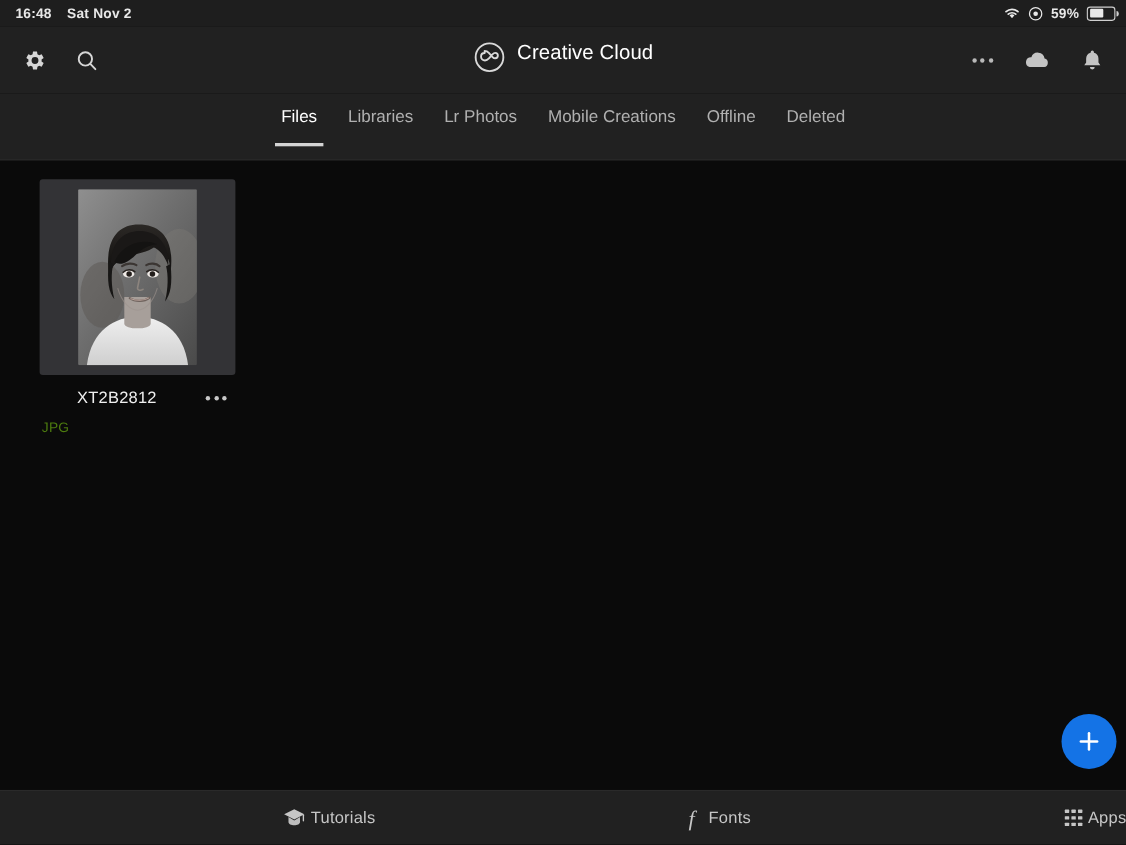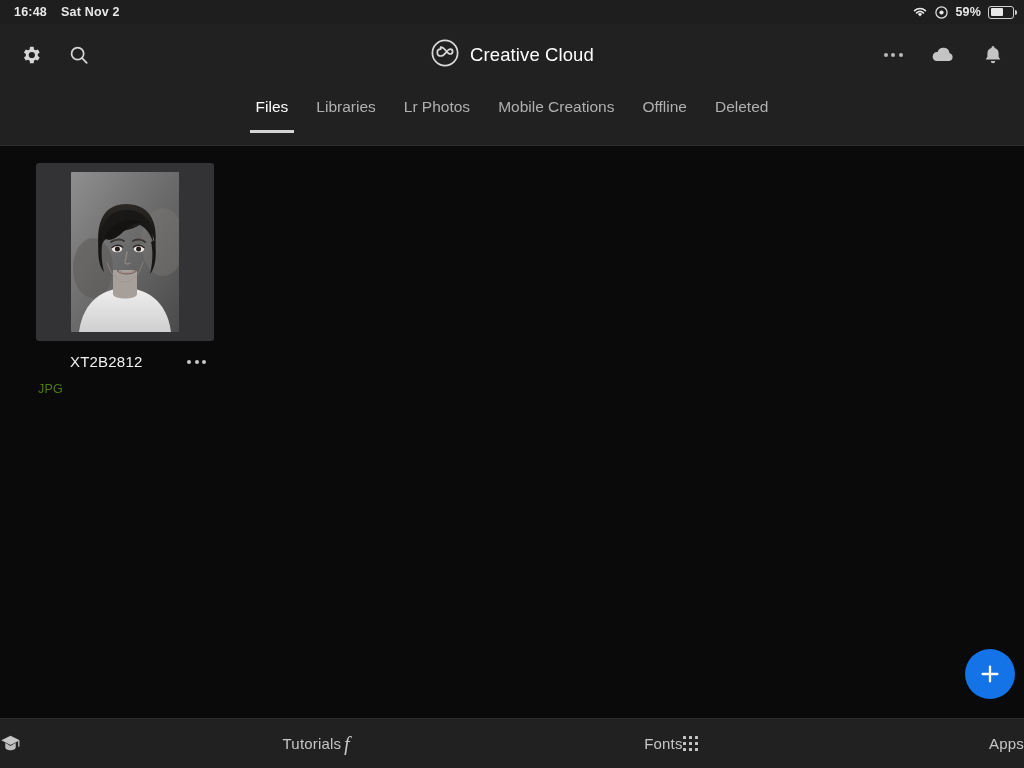--- a/index.html
+++ b/index.html
@@ -71,21 +71,21 @@
   .icon-btn {
     display: flex; align-items: center; justify-content: center;
     width: 30px; height: 30px;
     cursor: pointer;
     color: #d6d6d6;
   }
   .icon-btn svg { display: block; }
   .hdr-title {
     position: absolute;
     left: 0; right: 0;
-    display: flex; align-items: center; justify-content: center;
+    display: flex; align-items: flex-start; justify-content: center;
     gap: 10px;
     pointer-events: none;
   }
   .hdr-title-text {
     color: #ffffff;
     font-size: 18.5px;
     letter-spacing: .1px;
   }
   .cc-logo { display: block; }
 
@@ -177,26 +177,27 @@
   
   .bottomnav {
     height: 50px;
     background: #212121;
     border-top: 1px solid #2c2c2c;
     display: flex; align-items: center;
     flex: 0 0 auto;
   }
   .navitem {
     flex: 1 1 0;
-    display: flex; align-items: center; justify-content: space-between;
+    display: flex; align-items: center; justify-content: flex-end;
     gap: 5px;
     color: #c6c6c6;
     font-size: 15px;
     cursor: pointer;
     height: 100%;
+    padding-left: 36px;
   }
   .navitem.active { color: #2680eb; }
   .navitem svg { display: block; }
   .nav-label { letter-spacing: .2px; }
 
   .apps-grid { display: grid; grid-template-columns: repeat(3, 3.6px); grid-template-rows: repeat(3, 3.6px); gap: 2.4px; }
   .apps-grid i { width: 3.6px; height: 3.6px; background: currentColor; display: block; border-radius: .5px; }
 </style>
 </head>
 <body>

